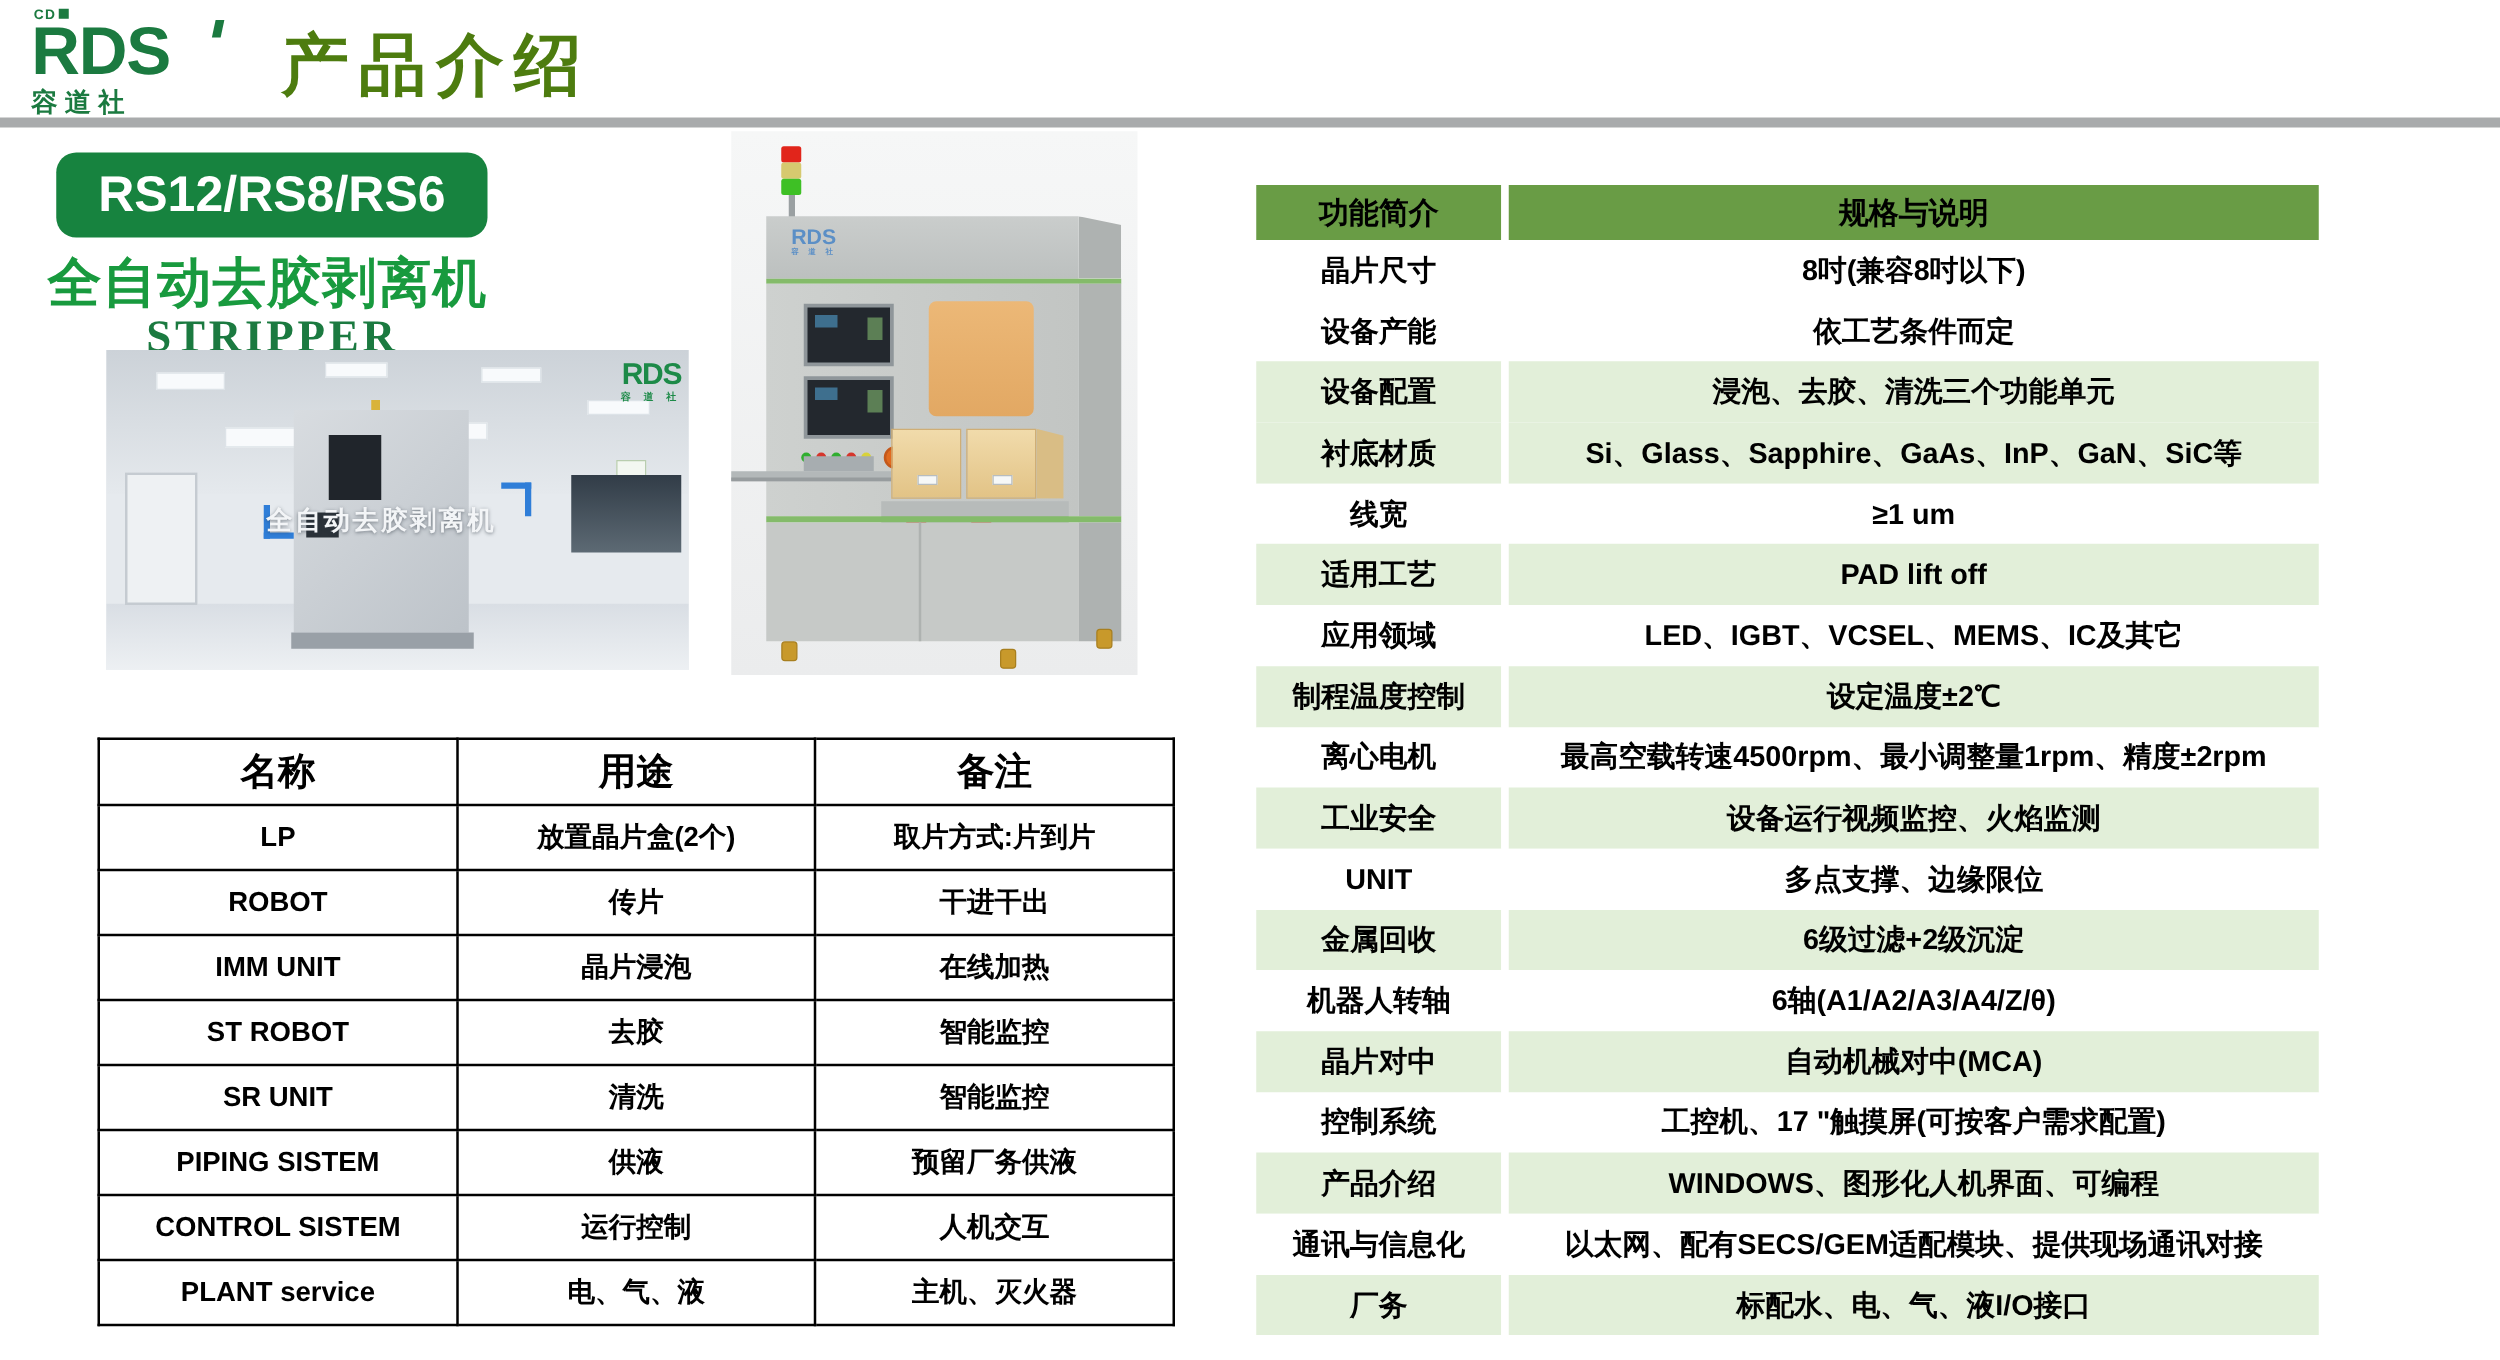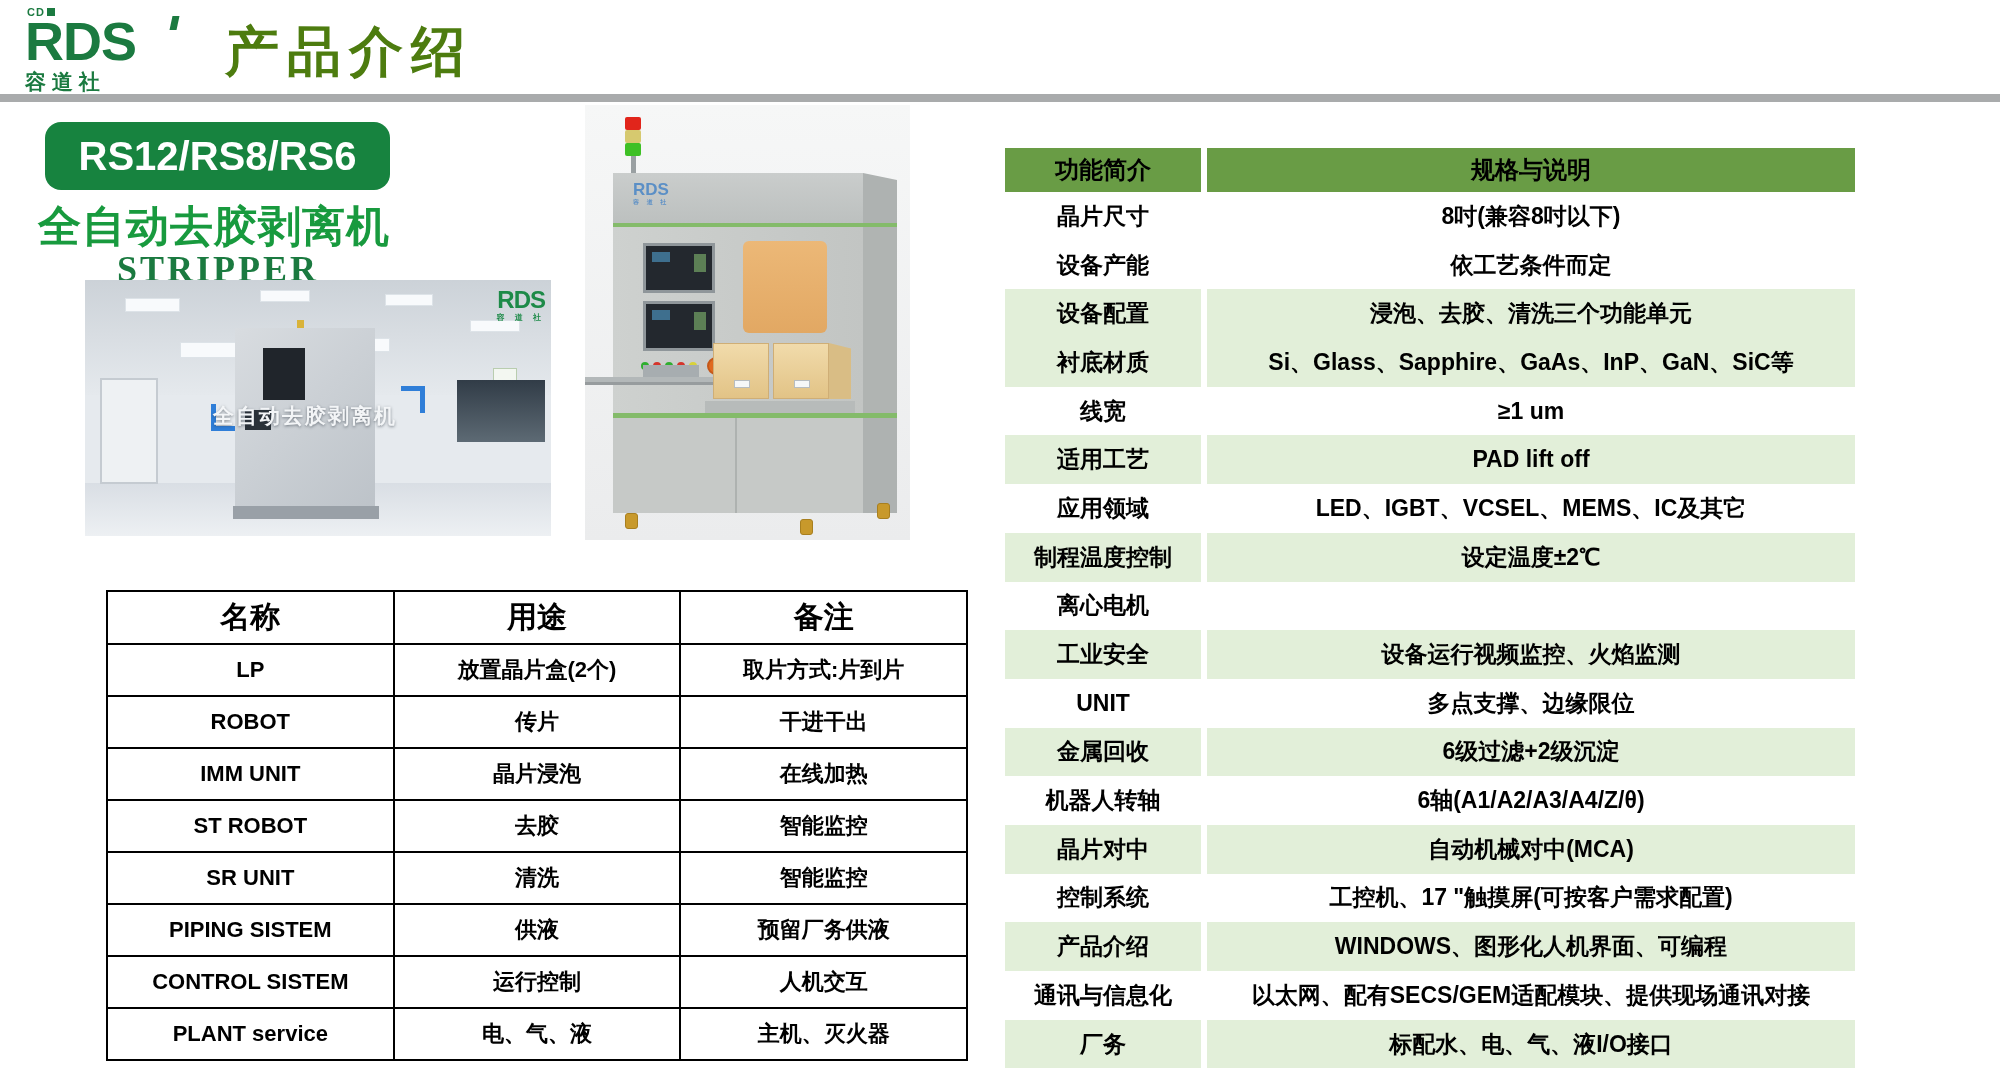--- a/index.html
+++ b/index.html
@@ -71,21 +71,21 @@
   .rd-dash { position:absolute; top:14px; width:16px; height:5px; background:#d02c20; }
   .rd-tray { position:absolute; left:0px; top:272px; width:128px; height:8px; background:#b3b8b9; border-bottom:3px solid #979c9e; }
   .rd-kb { position:absolute; left:58px; top:260px; width:56px; height:12px; background:#a7adb0; }
   .rd-stripe2 { position:absolute; left:28px; top:308px; width:284px; height:5px; background:#84bb6a; }
   .rd-lower { position:absolute; left:28px; top:313px; width:250px; height:95px; background:#c6c9c7; }
   .rd-seam { position:absolute; left:150px; top:313px; width:2px; height:95px; background:#aeb2b0; }
   .rd-lower-side { position:absolute; left:278px; top:313px; width:34px; height:95px; background:#aeb2b1; }
   .rd-foot { position:absolute; width:13px; height:16px; background:#c8992b; border-radius:3px; border:1px solid #a87f1f; }
 
   
-  .unit-table { position:absolute; left:78px; top:590px; width:862px; border-collapse:collapse; table-layout:fixed;margin-left:28px; }
+  .unit-table { position:absolute; left:78px; top:590px; width:862px; border-collapse:collapse; table-layout:fixed; }
   .unit-table th, .unit-table td { border:2.5px solid #000; text-align:center; vertical-align:middle; color:#000; }
   .unit-table th { height:53px; font-size:30px; font-weight:bold; }
   .unit-table td { height:52px; font-size:22px; font-weight:bold; }
 
   
   .spec-table { position:absolute; left:1005px; top:148px; width:850px; }
   .spec-row { display:flex; width:850px;justify-content:space-between; }
   .spec-label { width:196px; display:flex; align-items:center; justify-content:center; text-align:center;
                 font-size:23px; font-weight:bold; color:#000; }
   .spec-gutter { width:6px; background:#ffffff; }
@@ -294,20 +294,21 @@
           <div class="spec-value">LED、IGBT、VCSEL、MEMS、IC及其它</div>
         </div>
         <div class="spec-row body green">
           <div class="spec-label">制程温度控制</div>
           <div class="spec-gutter"></div>
           <div class="spec-value">设定温度±2℃</div>
         </div>
         <div class="spec-row body white">
           <div class="spec-label">离心电机</div>
           <div class="spec-gutter"></div>
+          <div class="spec-value">最高空载转速4500rpm、最小调整量1rpm、精度±2rpm</div>
         </div>
         <div class="spec-row body green">
           <div class="spec-label">工业安全</div>
           <div class="spec-gutter"></div>
           <div class="spec-value">设备运行视频监控、火焰监测</div>
         </div>
         <div class="spec-row body white">
           <div class="spec-label">UNIT</div>
           <div class="spec-gutter"></div>
           <div class="spec-value">多点支撑、边缘限位</div>

